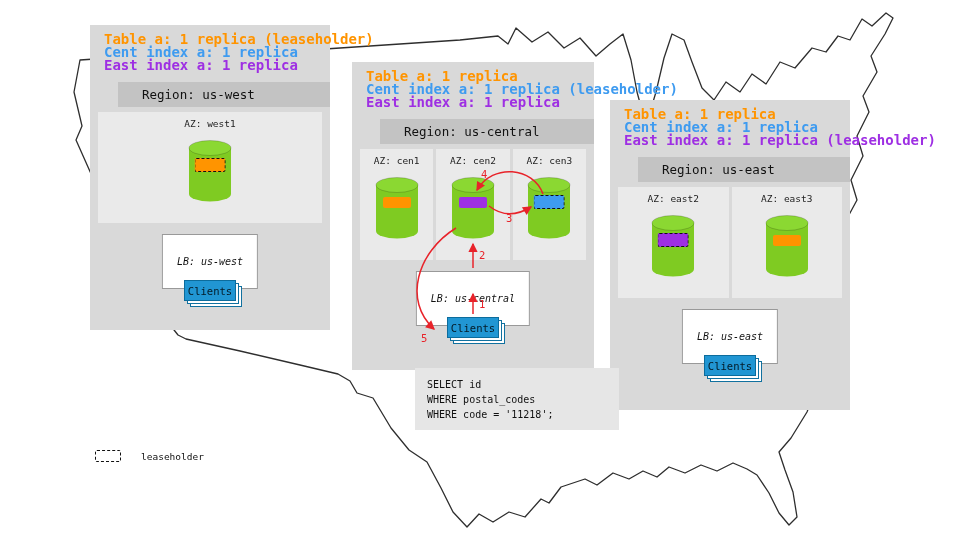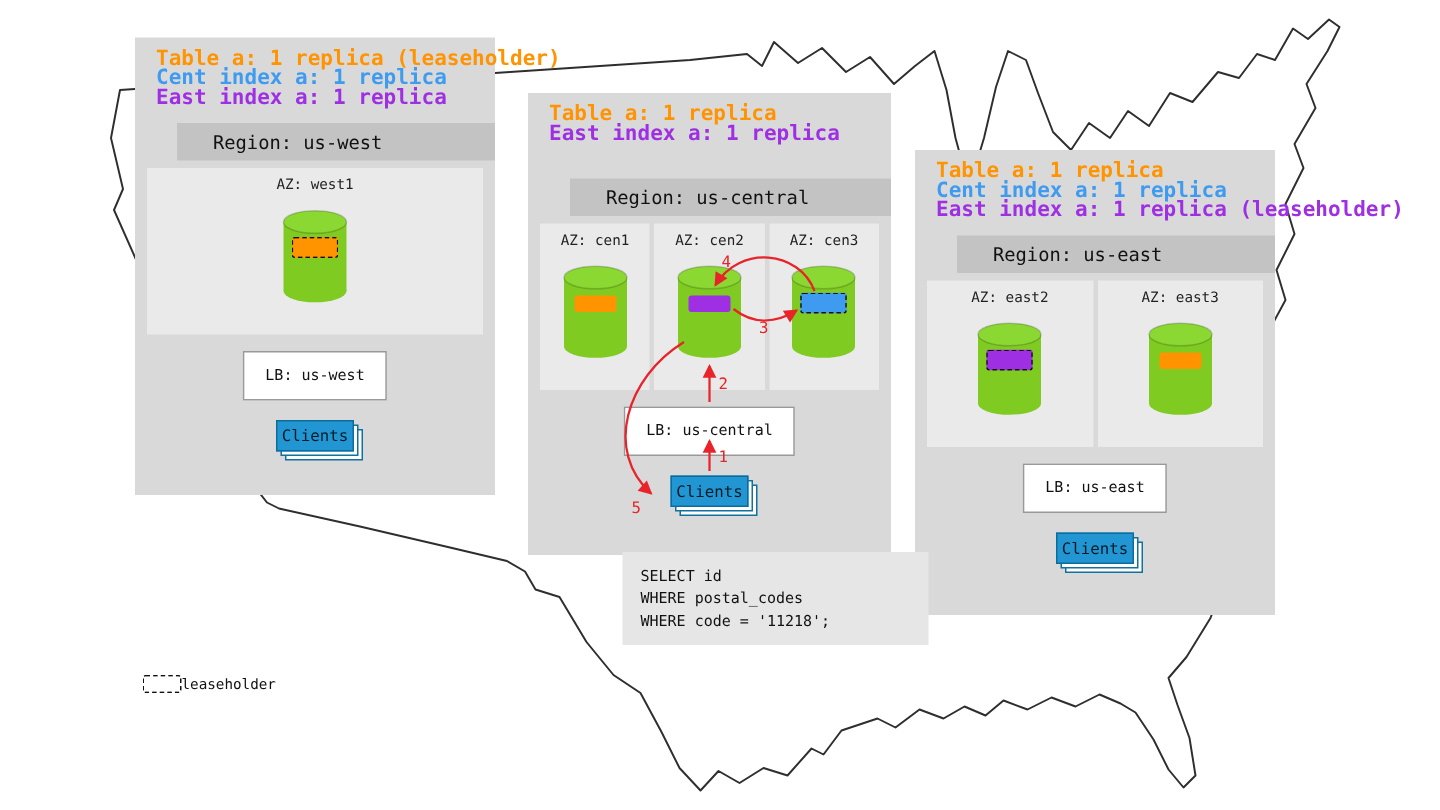--- a/index.html
+++ b/index.html
@@ -23,29 +23,29 @@
                 font-size:12.5px;line-height:25px;padding-left:24px;color:#111;margin-left:28px;}
   .az-row{position:absolute;top:87px;left:8px;right:8px;height:111px;display:flex;gap:3px;}
   .az{flex:1;background:var(--az_gray);position:relative;}
   .az-label{text-align:center;font-size:9.5px;padding-top:6px;color:#222;}
   .cyl{position:absolute;top:27px;left:50%;transform:translateX(-50%);}
   .replica{position:absolute;top:48px;left:50%;transform:translateX(-50%);
            width:28px;height:11px;border-radius:2px;box-sizing:border-box;}
   .rep-orange{background:var(--orange);} .rep-blue{background:var(--blue);} .rep-purple{background:var(--purple);}
   .replica.leaseholder{border:1.6px dashed #111;width:31px;height:14px;top:46px;}
   .lb{position:absolute;top:209px;left:50%;transform:translateX(-50%);background:#fff;
-      border:1px solid #999;font-size:10px;padding:10px 14px;white-space:nowrap;}
+      border:1px solid #999;font-size:10px;padding:21px 14px;white-space:nowrap;font-style:italic;}
   .clients{position:absolute;top:255px;left:50%;transform:translateX(-50%);width:52px;height:21px;
       background:var(--client_blue);border:1px solid #0c6c9c;font-size:10.5px;text-align:center;
       line-height:20px;color:#041a26;box-sizing:border-box;
       box-shadow:3px 3px 0 -1px #fff,3px 3px 0 0 var(--client_blue_dark),
                  6px 6px 0 -1px #fff,6px 6px 0 0 var(--client_blue_dark);}
   .sql-box{position:absolute;left:415px;top:368px;width:204px;height:62px;background:#e6e6e6;
       font-size:10px;line-height:15px;padding:9px 0 0 12px;box-sizing:border-box;z-index:2;}
-  .legend{position:absolute;left:95px;top:450px;display:flex;align-items:center;gap:0;
+  .legend{position:absolute;left:95px;top:450px;display:flex;align-items:center;gap:20px;
       font-size:9.5px;z-index:2;}
   .legend-swatch{width:24px;height:10px;border:1.6px dashed #111;background:#fff;border-radius:2px;}
   .arrows-svg{position:absolute;left:0;top:0;z-index:5;pointer-events:none;}
   .arrow-path{fill:none;stroke:var(--arrow_red);stroke-width:1.5;}
   .ah-fill{fill:var(--arrow_red);}
   .arrow-num{fill:var(--arrow_red);font-size:10.5px;font-family:"DejaVu Sans Mono",monospace;}
 </style>
 </head>
 <body>
 
@@ -73,20 +73,21 @@
         <div class="replica rep-orange leaseholder"></div>
       </div>
     </div>
     <div class="lb">LB: us-west</div>
     <div class="clients">Clients</div>
   </section>
 
   <section class="region region-central">
     <div class="summary">
       <div class="c-orange">Table a: 1 replica</div>
+      <div class="c-blue">Cent index a: 1 replica (leaseholder)</div>
       <div class="c-purple">East index a: 1 replica</div>
     </div>
     <div class="region-title">Region: us-central</div>
     <div class="az-row">
       <div class="az">
         <div class="az-label">AZ: cen1</div>
         <svg class="cyl" width="46" height="64" viewBox="0 0 46 64">
           <ellipse cx="23" cy="55" rx="21" ry="7.5" style="fill:var(--green_body)"></ellipse>
           <rect x="2" y="9" width="42" height="46" style="fill:var(--green_body)"></rect>
           <ellipse cx="23" cy="9" rx="21" ry="7.5" style="fill:var(--green_top);stroke:rgba(0,0,0,.18)"></ellipse>

